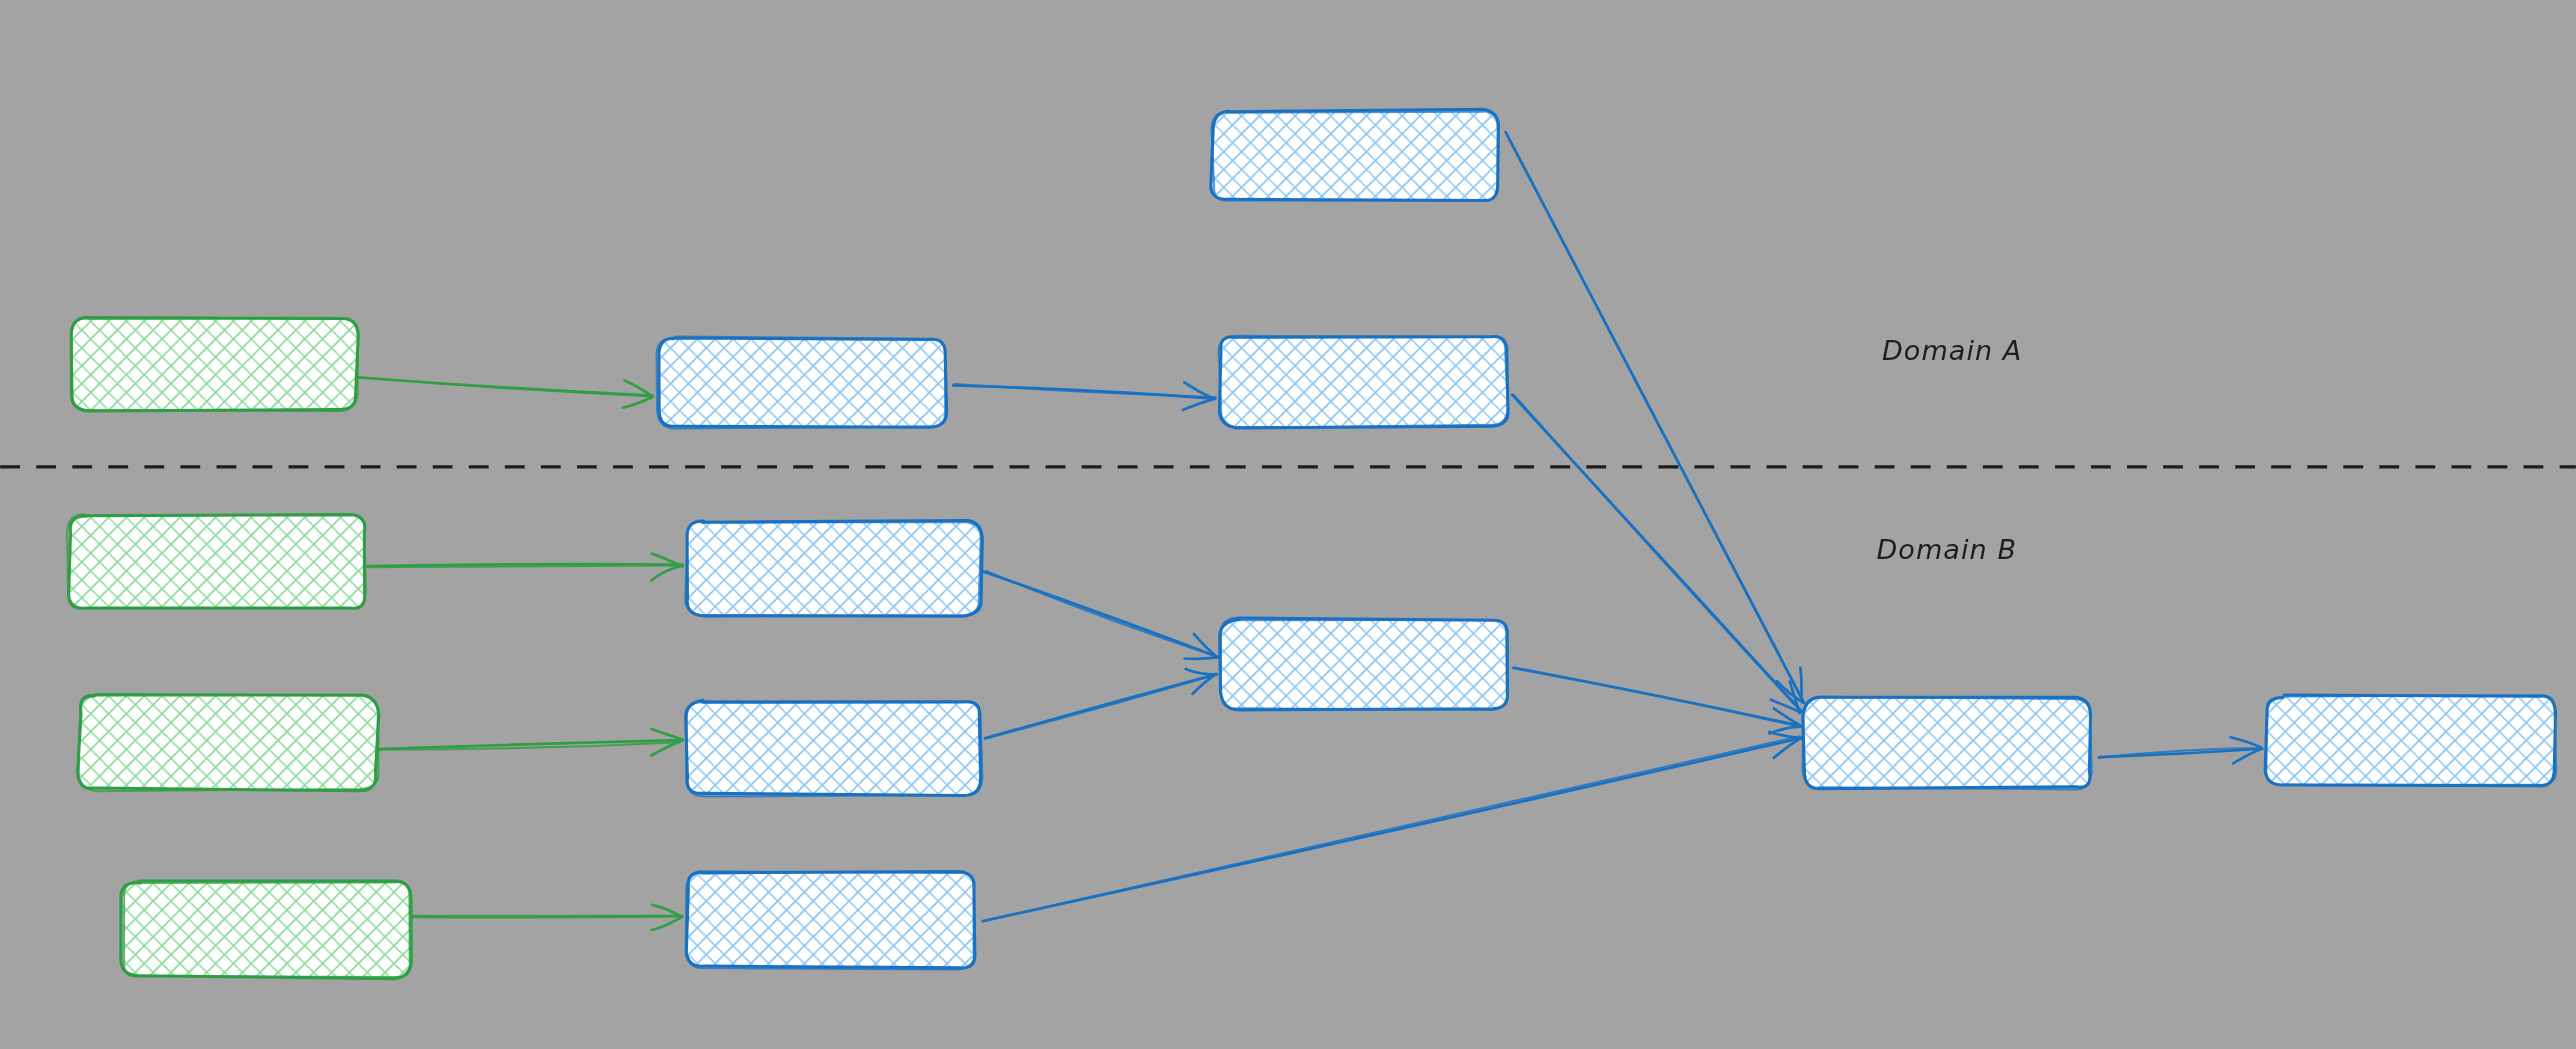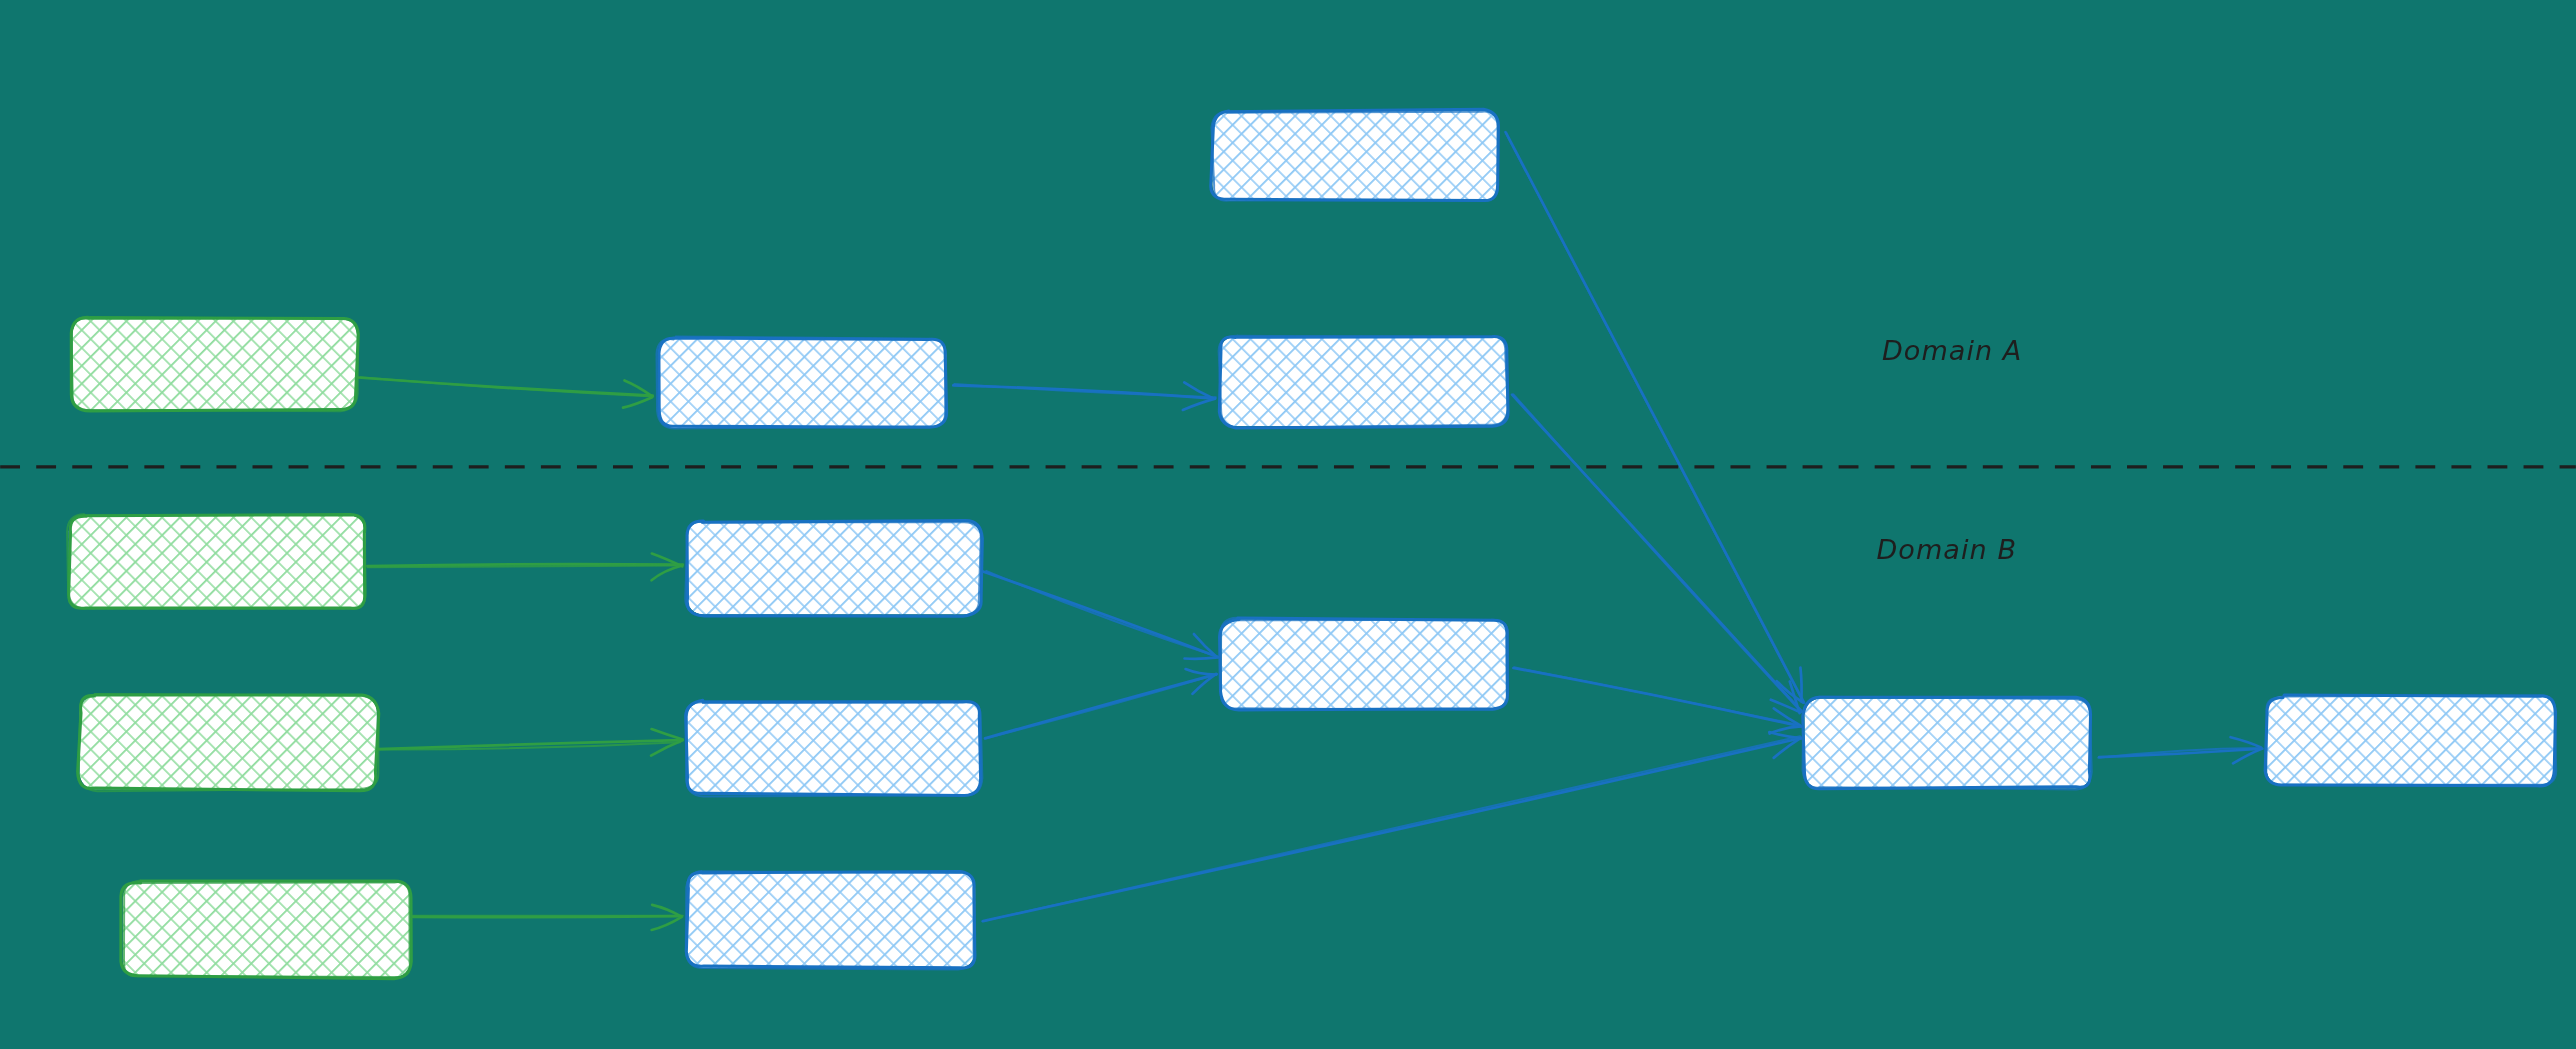--- a/index.html
+++ b/index.html
@@ -8,21 +8,21 @@
     padding: 0;
     background: #ffffff;
   }
   body {
     font-family: "DejaVu Sans", sans-serif;
   }
   #canvas-wrap {
     position: relative;
     width: 2576px;
     height: 1049px;
-    background: #0f766e;
+    background: #a3a3a3;
     overflow: hidden;
   }
   svg.diagram {
     position: absolute;
     left: 0;
     top: 0;
     width: 2576px;
     height: 1049px;
     display: block;
   }

